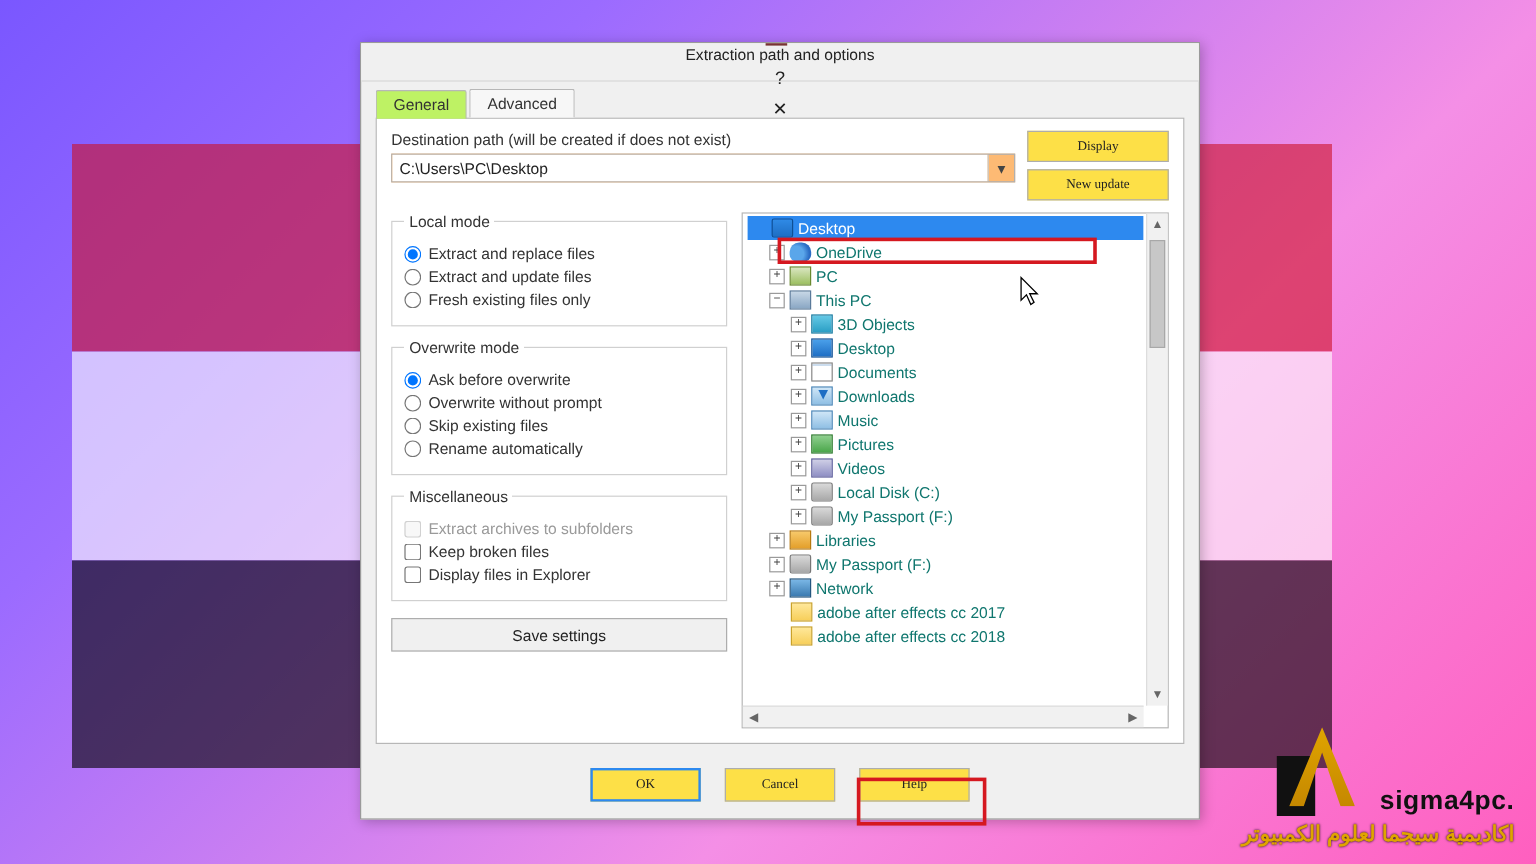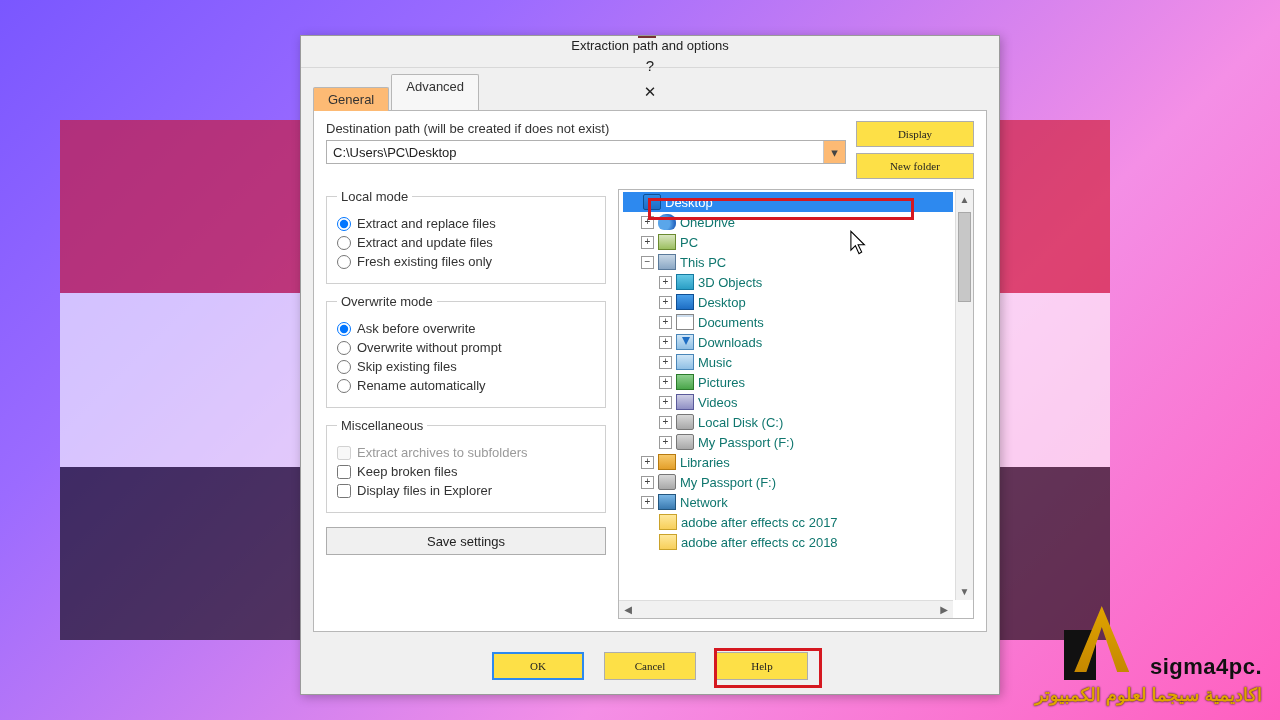--- a/index.html
+++ b/index.html
@@ -22,21 +22,21 @@
   }
   .titlebar { display: flex; align-items: center; height: 32px; padding: 0 6px 0 6px; background: #f0f0f0; border-bottom: 1px solid #d8d8d8; flex-direction: column; }
   .titlebar .app-icon { width: 18px; height: 18px; margin-right: 6px; background: linear-gradient(135deg,#7a2b7a,#d94a8a,#3aa84f); border: 1px solid #733; }
   .titlebar .title { flex: 1; color: #222; }
   .titlebar .winbtn { width: 38px; height: 26px; text-align: center; line-height: 26px; font-family: "Segoe UI Symbol", sans-serif; color: #222; }
   .titlebar .help { font-size: 15px; }
   .titlebar .close { font-size: 15px; }
 
   .tabs { display: flex; padding: 6px 12px 0 12px; }
   .tab { padding: 4px 14px; border: 1px solid #b7b7b7; background: #f7f7f7; border-bottom: none; border-radius: 2px 2px 0 0; margin-right: 2px; color: #333; }
-  .tab.active { background: #fdba74; position: relative; top: 1px; margin-top: 12px; }
+  .tab.active { background: #bef264; position: relative; top: 1px; }
   .tabbody { margin: 0 12px 10px 12px; border: 1px solid #b7b7b7; background: #fff; padding: 10px 12px 12px 12px; }
 
   .toprow { display: flex; gap: 10px; align-items: flex-start; }
   .destblock { flex: 1; }
   .destblock .label { color: #333; margin-bottom: 4px; }
   .combo { display: flex; border: 1px solid #b0b0b0; height: 24px; background: #fdba74; }
   .combo input { flex: 1; border: none; padding: 0 6px; font-size: 13px; color: #222; outline: none; }
   .combo .drop { width: 22px; border-left: 1px solid #c8c8c8; display: flex; align-items: center; justify-content: center; color: #444; }
   .btncol { width: 118px; display: flex; flex-direction: column; gap: 6px; }
   .winbutton { height: 26px; border: 1px solid #adadad; background: #fde047; color: #222; display:flex; align-items:center; justify-content:center; font-size: 11px; font-family: Liberation Serif, serif; }
@@ -129,21 +129,21 @@
     <div class="toprow">
       <div class="destblock">
         <div class="label">Destination path (will be created if does not exist)</div>
         <div class="combo">
           <input type="text" value="C:\Users\PC\Desktop" style="">
           <div class="drop">▾</div>
         </div>
       </div>
       <div class="btncol">
         <div class="winbutton">Display</div>
-        <div class="winbutton">New folder</div>
+        <div class="winbutton">New update</div>
       </div>
     </div>
 
     <div class="mainrow">
       <div class="leftcol">
         <fieldset class="group">
           <legend>Local mode</legend>
           <label class="radiolabel">
               <input type="radio" name="upd" checked="" style="">
               <span>Extract and replace files</span>

